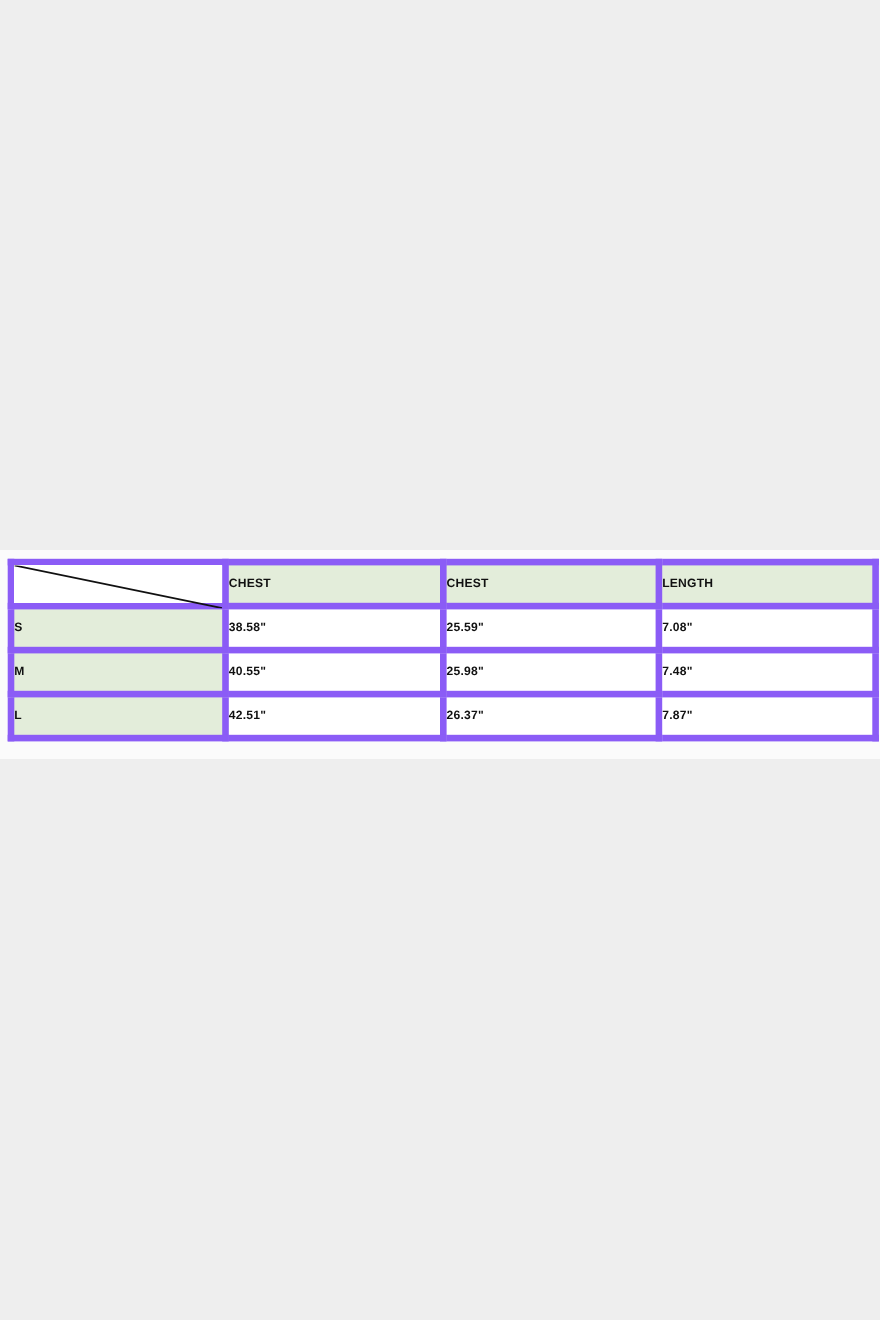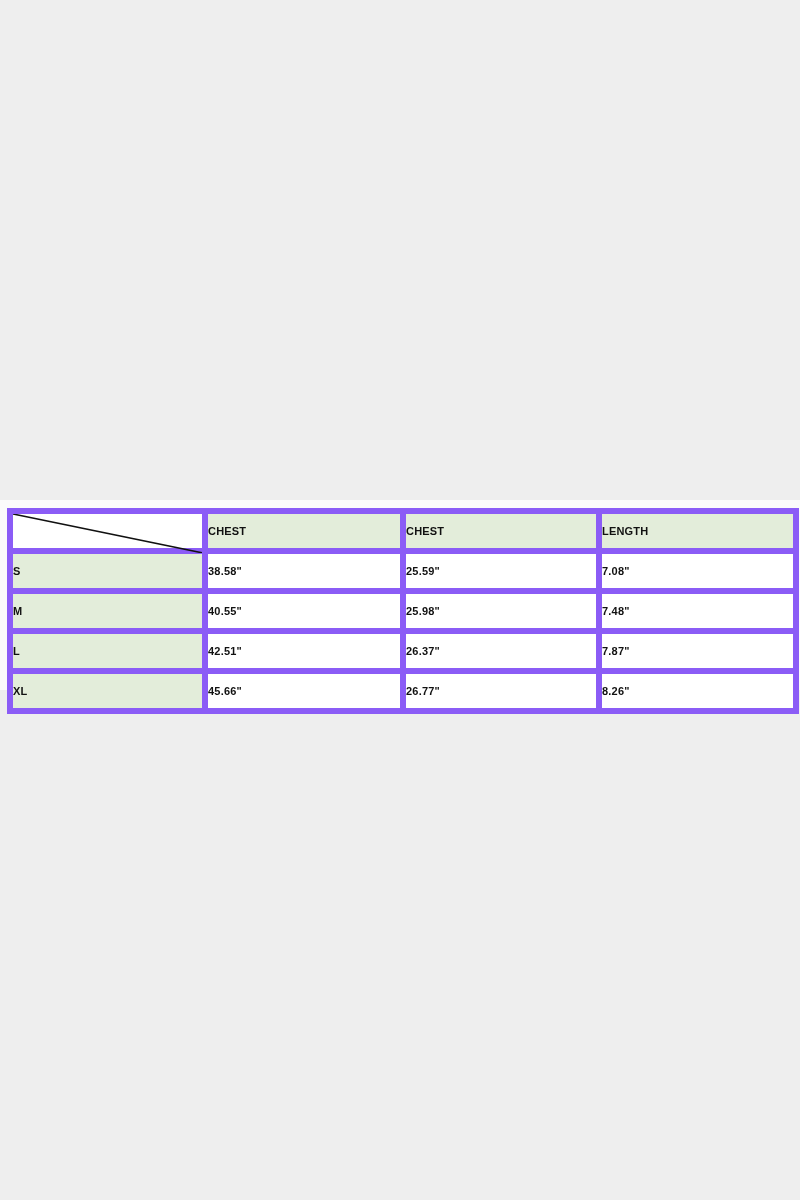--- a/index.html
+++ b/index.html
@@ -134,21 +134,15 @@
         <td class="value-cell">40.55"</td>
         <td class="value-cell">25.98"</td>
         <td class="value-cell">7.48"</td>
       </tr>
       <tr>
         <td class="size-cell">L</td>
         <td class="value-cell">42.51"</td>
         <td class="value-cell">26.37"</td>
         <td class="value-cell">7.87"</td>
       </tr>
-      <tr>
-        <td class="size-cell">XL</td>
-        <td class="value-cell">45.66"</td>
-        <td class="value-cell">26.77"</td>
-        <td class="value-cell">8.26"</td>
-      </tr>
     </tbody>
   </table>
 </div>
 
 </body></html>

